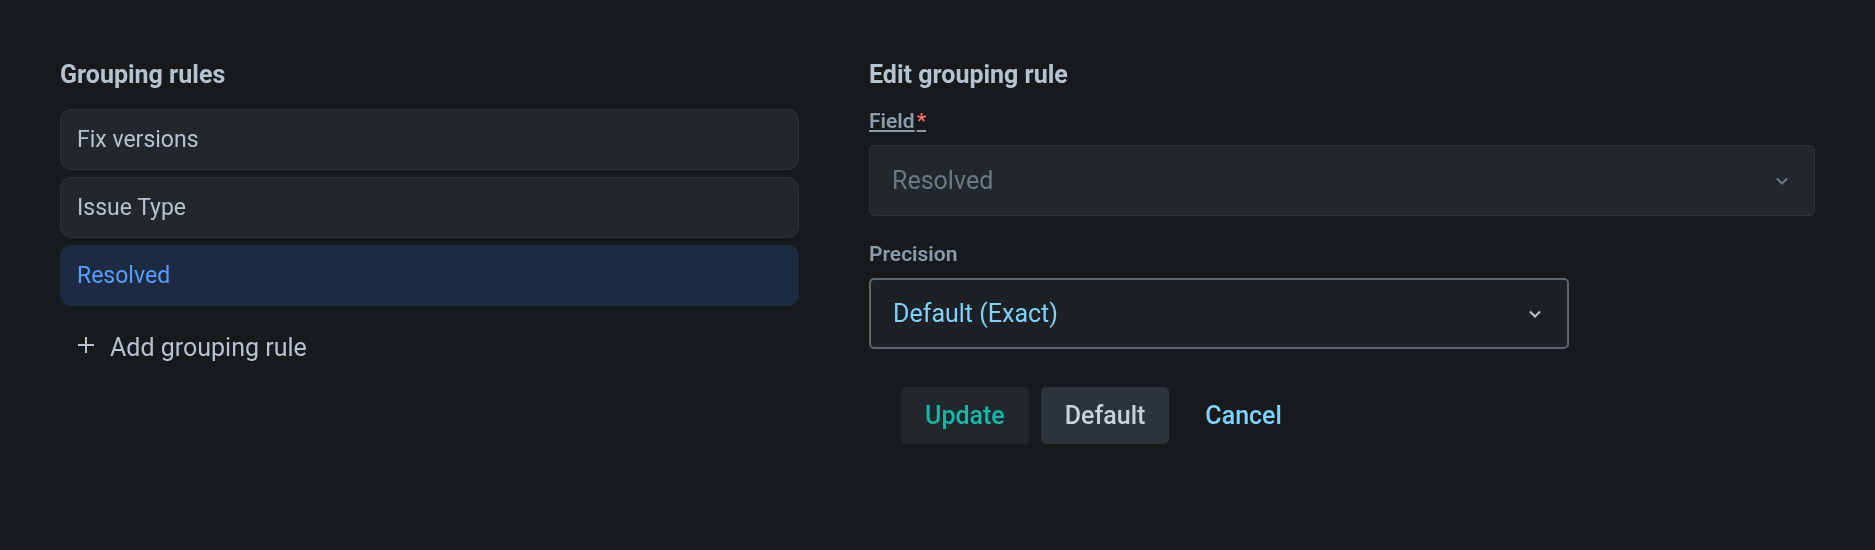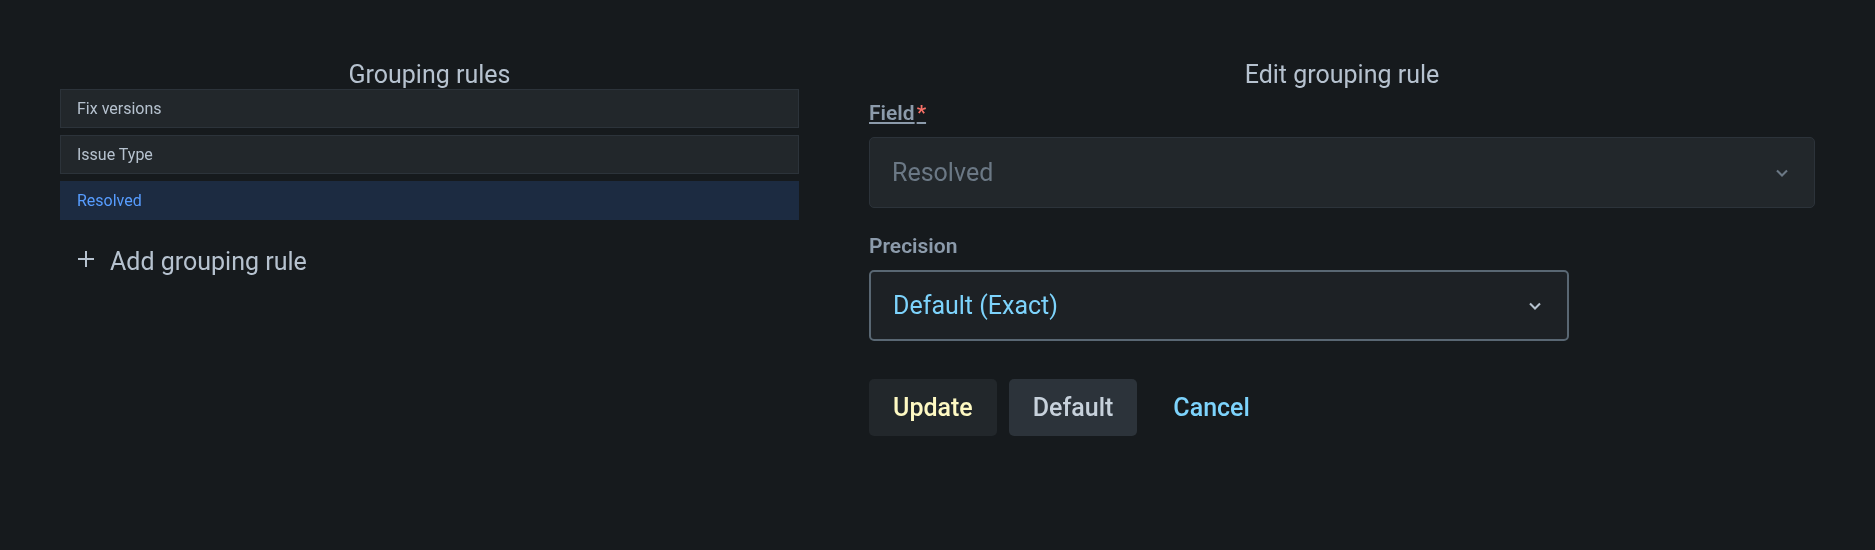--- a/index.html
+++ b/index.html
@@ -20,35 +20,35 @@
     gap: 70px;
   }
   .left-panel {
     width: 750px;
   }
   .right-panel {
     width: 960px;
   }
   .section-title {
     font-size: 25px;
-    font-weight: 400;
-    color: #b6c2cf;
-    text-align: center;
+    font-weight: 700;
+    color: #b6c2cf;
+    margin-bottom: 20px;
   }
   .rule-list {
     display: flex;
     flex-direction: column;
     gap: 7px;
   }
   .rule-item {
     background: #22272b;
     border: 1px solid #2c333a;
-    border-radius: 0;
-    padding: 9px 16px;
-    font-size: 16px;
+    border-radius: 11px;
+    padding: 16px 16px;
+    font-size: 23px;
     color: #b6c2cf;
     cursor: pointer;
   }
   .rule-item.selected {
     background: #1c2b41;
     border: 1px solid #1c2b41;
     color: #579dff;
   }
   .add-rule {
     display: flex;
@@ -122,22 +122,23 @@
     border: none;
     border-radius: 5px;
     padding: 14px 24px;
     font-size: 25px;
     font-weight: 500;
     cursor: pointer;
     font-family: inherit;
   }
   .btn-update {
     background: #22272b;
-    color: #fef9c3;
+    color: #14b8a6;
     cursor: default;
+    margin-left: 32px;
   }
   .btn-delete {
     background: #2c333a;
     color: #c7d1db;
   }
   .btn-cancel {
     background: transparent;
     color: #7dd3fc;
     padding: 14px 24px;
   }

